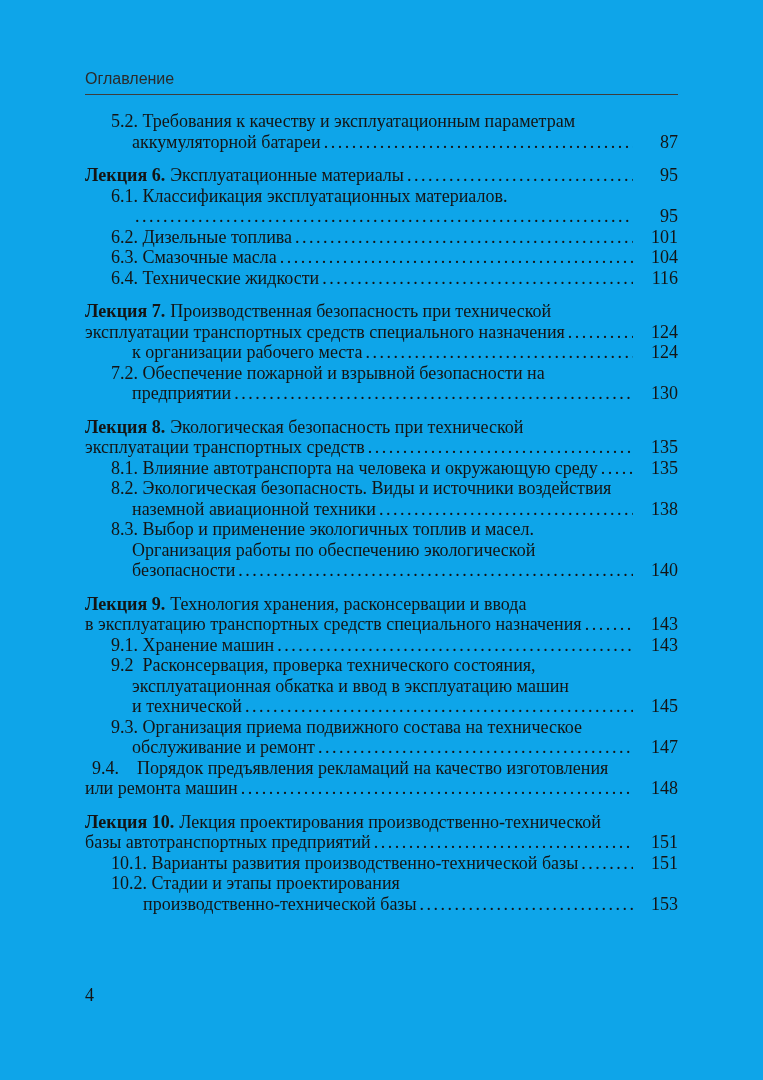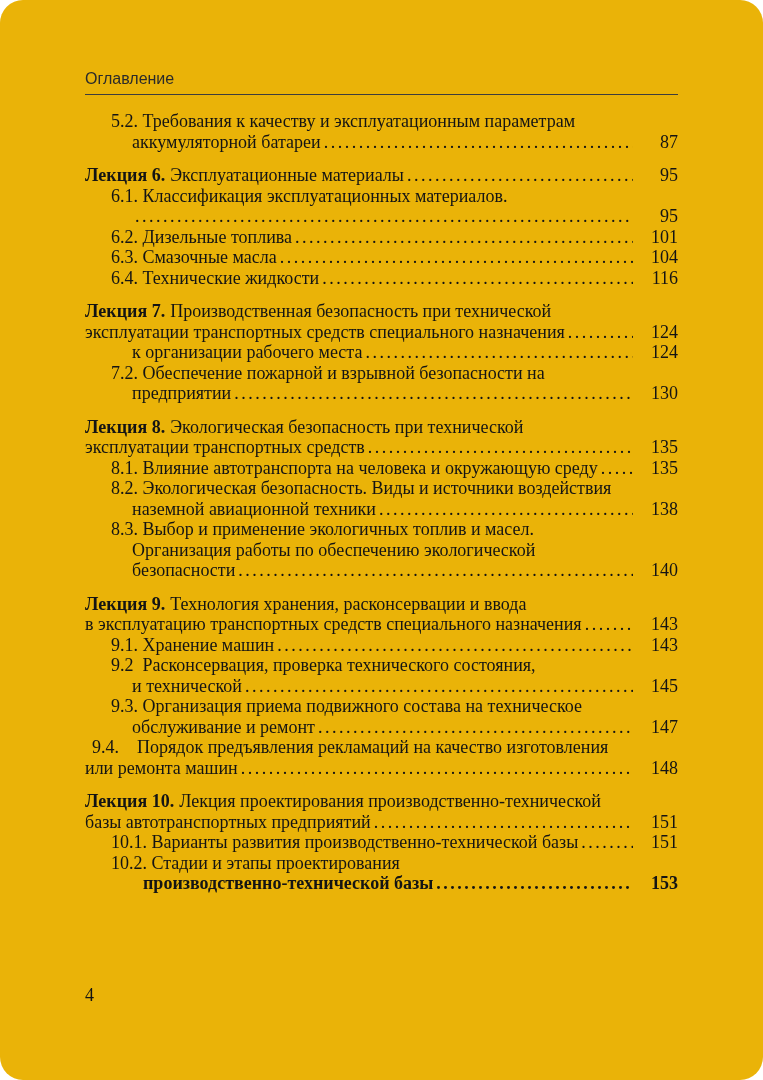--- a/index.html
+++ b/index.html
@@ -1,23 +1,22 @@
 <!DOCTYPE html>
 <html lang="ru"><head>
 <meta charset="utf-8">
 <style>
   html,body{margin:0;padding:0;background:#ffffff;}
   .page{
     position:relative;
     width:763px;height:1080px;
-    background:#eab308;
+    background:#0ea5e9;
     overflow:hidden;
     font-family:"Liberation Serif","DejaVu Serif",serif;
     color:#141414;
-    border-radius:23px;
   }
   .content{
     position:absolute;
     left:85px;top:70px;
     width:593px;
   }
   .running-head{
     font-family:"Liberation Sans","DejaVu Sans",sans-serif;
     font-size:16px;
     line-height:18px;
@@ -35,21 +34,21 @@
   .line{
     display:flex;
     align-items:baseline;
     white-space:pre;
   }
   .bp{font-weight:bold;margin-right:0.28em;}
   .t{white-space:pre;}
   .ind-base{padding-left:0;}
   .ind-sub{padding-left:26px;}
   .ind-subcont{padding-left:47px;}
-  .ind-subcont2{padding-left:58px;font-weight:bold;}
+  .ind-subcont2{padding-left:58px;}
   .ind-sub94{padding-left:7px;}
   .leader{
     flex:1 1 auto;
     min-width:10px;
     overflow:hidden;
     white-space:nowrap;
     padding-left:3px;
   }
   .leader::after{
     content:"..........................................................................................................................................";
@@ -123,20 +122,21 @@
         </div>
         <div class="entry lecture">
           <div class="line ind-base"><b class="bp">Лекция 9.</b><span class="t">Технология хранения, расконсервации и ввода</span></div>
           <div class="line ind-base"><span class="t">в эксплуатацию транспортных средств специального назначения</span><span class="leader"></span><span class="page-num">143</span></div>
         </div>
         <div class="entry sub">
           <div class="line ind-sub"><span class="t">9.1. Хранение машин</span><span class="leader"></span><span class="page-num">143</span></div>
         </div>
         <div class="entry sub">
           <div class="line ind-sub"><span class="t">9.2  Расконсервация, проверка технического состояния,</span></div>
+          <div class="line ind-subcont"><span class="t">эксплуатационная обкатка и ввод в эксплуатацию машин</span></div>
           <div class="line ind-subcont"><span class="t">и технической</span><span class="leader"></span><span class="page-num">145</span></div>
         </div>
         <div class="entry sub">
           <div class="line ind-sub"><span class="t">9.3. Организация приема подвижного состава на техническое</span></div>
           <div class="line ind-subcont"><span class="t">обслуживание и ремонт</span><span class="leader"></span><span class="page-num">147</span></div>
         </div>
         <div class="entry sub">
           <div class="line ind-sub94"><span class="t">9.4.    Порядок предъявления рекламаций на качество изготовления</span></div>
           <div class="line ind-base"><span class="t">или ремонта машин</span><span class="leader"></span><span class="page-num">148</span></div>
         </div>

